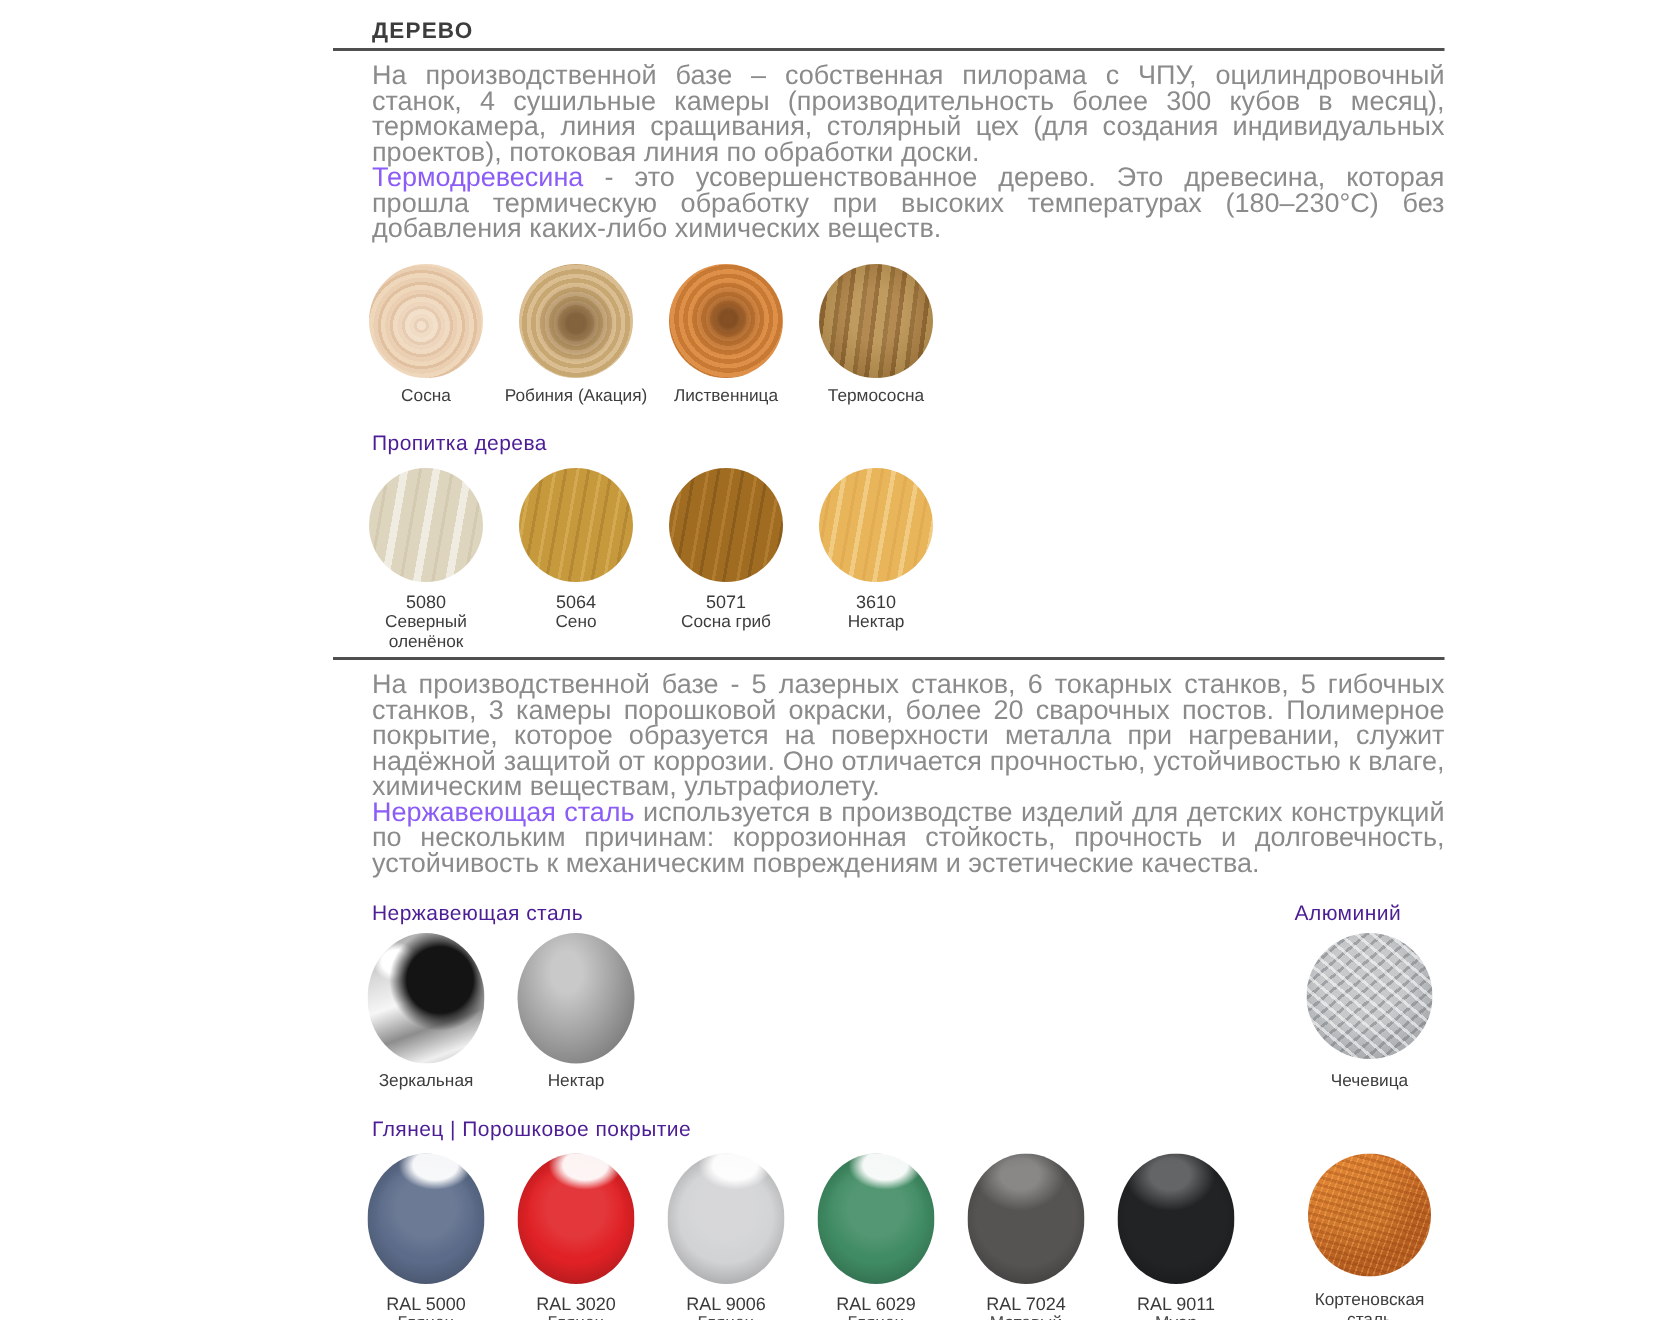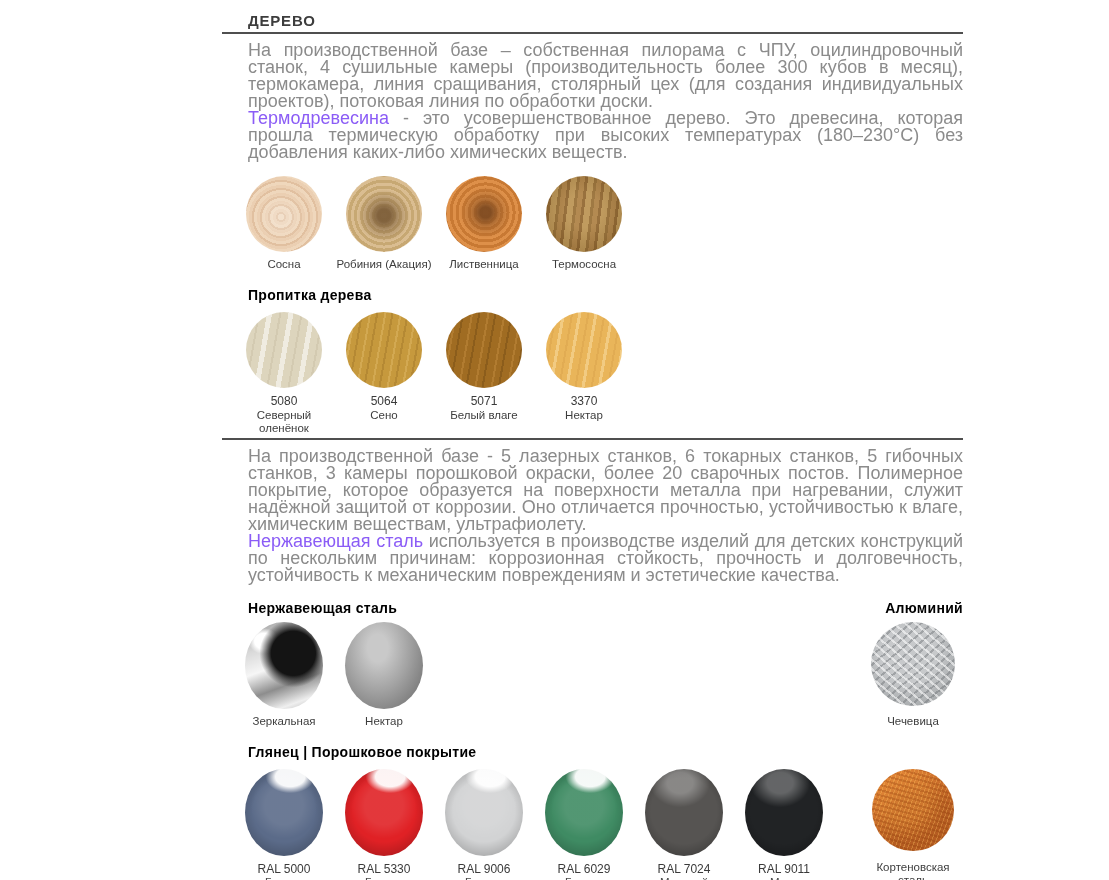--- a/index.html
+++ b/index.html
@@ -6,21 +6,21 @@
   body{width:1109px;height:880px;overflow:hidden;font-family:"Liberation Sans",sans-serif;-webkit-font-smoothing:antialiased;}
   .page{position:relative;width:1109px;height:676px;background:#fff;}
   .content{position:absolute;left:222px;top:0;width:741px;}
 
   .sec-title{margin:12px 0 0 26px;font-size:15px;font-weight:700;letter-spacing:.8px;color:#3d3d3d;}
   .rule{margin-top:3px;height:2px;background:#4f4f4f;}
   .paras{margin:8px 0 0 26px;width:715px;}
   .paras p{margin:0;font-size:18px;line-height:17px;color:#8b8b8b;text-align:justify;}
   .paras b{font-weight:400;color:#8b5cf6;}
 
-  .sub-title{margin:16px 0 0 26px;font-size:14px;font-weight:700;letter-spacing:.3px;color:#000000;}
+  .sub-title{margin:16px 0 0 26px;font-size:14px;font-weight:400;letter-spacing:.3px;color:#4c1d95;}
 
   .swatch-row{display:flex;margin-top:9px;padding-left:12px;}
   .cell{width:100px;text-align:center;flex:0 0 auto;}
   .cell.right{margin-left:auto;}
   .cap{margin-top:6px;font-size:11.5px;line-height:13px;color:#3d3d3d;}
   .code{margin-top:6px;font-size:12px;line-height:14px;color:#3a3a3a;}
   .fin{font-size:11.5px;line-height:13px;color:#474747;}
 
   .circle{width:76px;height:76px;border-radius:50%;margin:0 auto;}
   .sphere{width:78px;height:87px;border-radius:50%;margin:0 auto;}
@@ -70,21 +70,21 @@
     radial-gradient(ellipse 42% 25% at 58% 9%, rgba(255,255,255,.95) 0 45%, rgba(255,255,255,0) 75%),
     radial-gradient(circle at 50% 42%, rgba(255,255,255,.10) 0 30%, rgba(0,0,0,0) 52%),
     radial-gradient(circle at 50% 48%, rgba(0,0,0,0) 52%, rgba(0,0,0,.34) 100%);}
   .matte{background-color:var(--c);background-image:
     radial-gradient(ellipse 55% 40% at 45% 16%, rgba(255,255,255,.30) 0 30%, rgba(255,255,255,0) 70%),
     radial-gradient(circle at 50% 48%, rgba(0,0,0,0) 55%, rgba(0,0,0,.42) 100%);}
 
   .two-col{display:flex;margin-top:16px;}
   .two-col .left-col{flex:0 0 auto;}
   .two-col .right-col{margin-left:auto;width:100px;text-align:center;}
-  .right-col .sub-title{margin:0 0 6px 0;text-align:right;}
+  .right-col .sub-title{margin:0 0 6px 0;text-align:left;}
   .left-col .sub-title{margin:0 0 6px 26px;}
   .left-col .swatch-row{margin-top:0;justify-content:space-between;}
 </style>
 </head>
 <body>
 
 <div class="page">
   <div class="content">
 
     <div class="sec-title">ДЕРЕВО</div>
@@ -121,25 +121,25 @@
         <div class="cap" style="margin-top:1px">Северный оленёнок</div>
       </div>
       <div class="cell">
         <div class="circle imp g1" style="--c: #c6993d;"></div>
         <div class="code">5064</div>
         <div class="cap" style="margin-top:1px">Сено</div>
       </div>
       <div class="cell">
         <div class="circle imp g2" style="--c: #a06c22;"></div>
         <div class="code">5071</div>
-        <div class="cap" style="margin-top:1px">Белый влаге</div>
+        <div class="cap" style="margin-top:1px">Сосна гриб</div>
       </div>
       <div class="cell">
         <div class="circle imp g3" style="--c: #e9b55a;"></div>
-        <div class="code">3370</div>
+        <div class="code">3610</div>
         <div class="cap" style="margin-top:1px">Нектар</div>
       </div>
     </div>
 
     <div class="rule"></div>
     <div class="paras">
       <p>На производственной базе - 5 лазерных станков, 6 токарных станков, 5 гибочных станков, 3 камеры порошковой окраски, более 20 сварочных постов. Полимерное покрытие, которое образуется на поверхности металла при нагревании, служит надёжной защитой от коррозии. Оно отличается прочностью, устойчивостью к влаге, химическим веществам, ультрафиолету.</p>
       <p><b>Нержавеющая сталь</b><span> используется в производстве изделий для детских конструкций по нескольким причинам: коррозионная стойкость, прочность и долговечность, устойчивость к механическим повреждениям и эстетические качества.</span></p>
     </div>
 
@@ -166,21 +166,21 @@
 
     <div class="sub-title">Глянец | Порошковое покрытие</div>
     <div class="swatch-row">
       <div class="cell">
         <div class="sphere gloss" style="--c: #5b6b89;"></div>
         <div class="code">RAL 5000</div>
         <div class="fin">Глянец</div>
       </div>
       <div class="cell">
         <div class="sphere gloss" style="--c: #e02125;"></div>
-        <div class="code">RAL 5330</div>
+        <div class="code">RAL 3020</div>
         <div class="fin">Глянец</div>
       </div>
       <div class="cell">
         <div class="sphere gloss" style="--c: #d2d3d4;"></div>
         <div class="code">RAL 9006</div>
         <div class="fin">Глянец</div>
       </div>
       <div class="cell">
         <div class="sphere gloss" style="--c: #3f8b63;"></div>
         <div class="code">RAL 6029</div>

